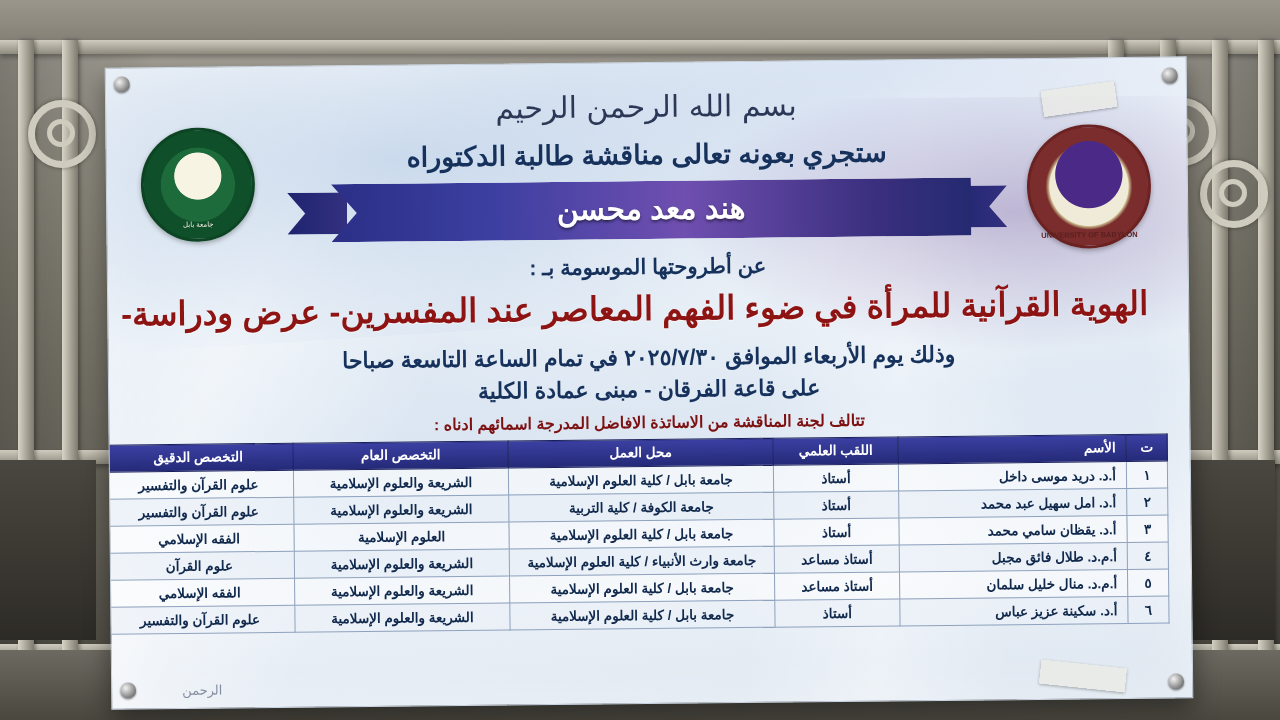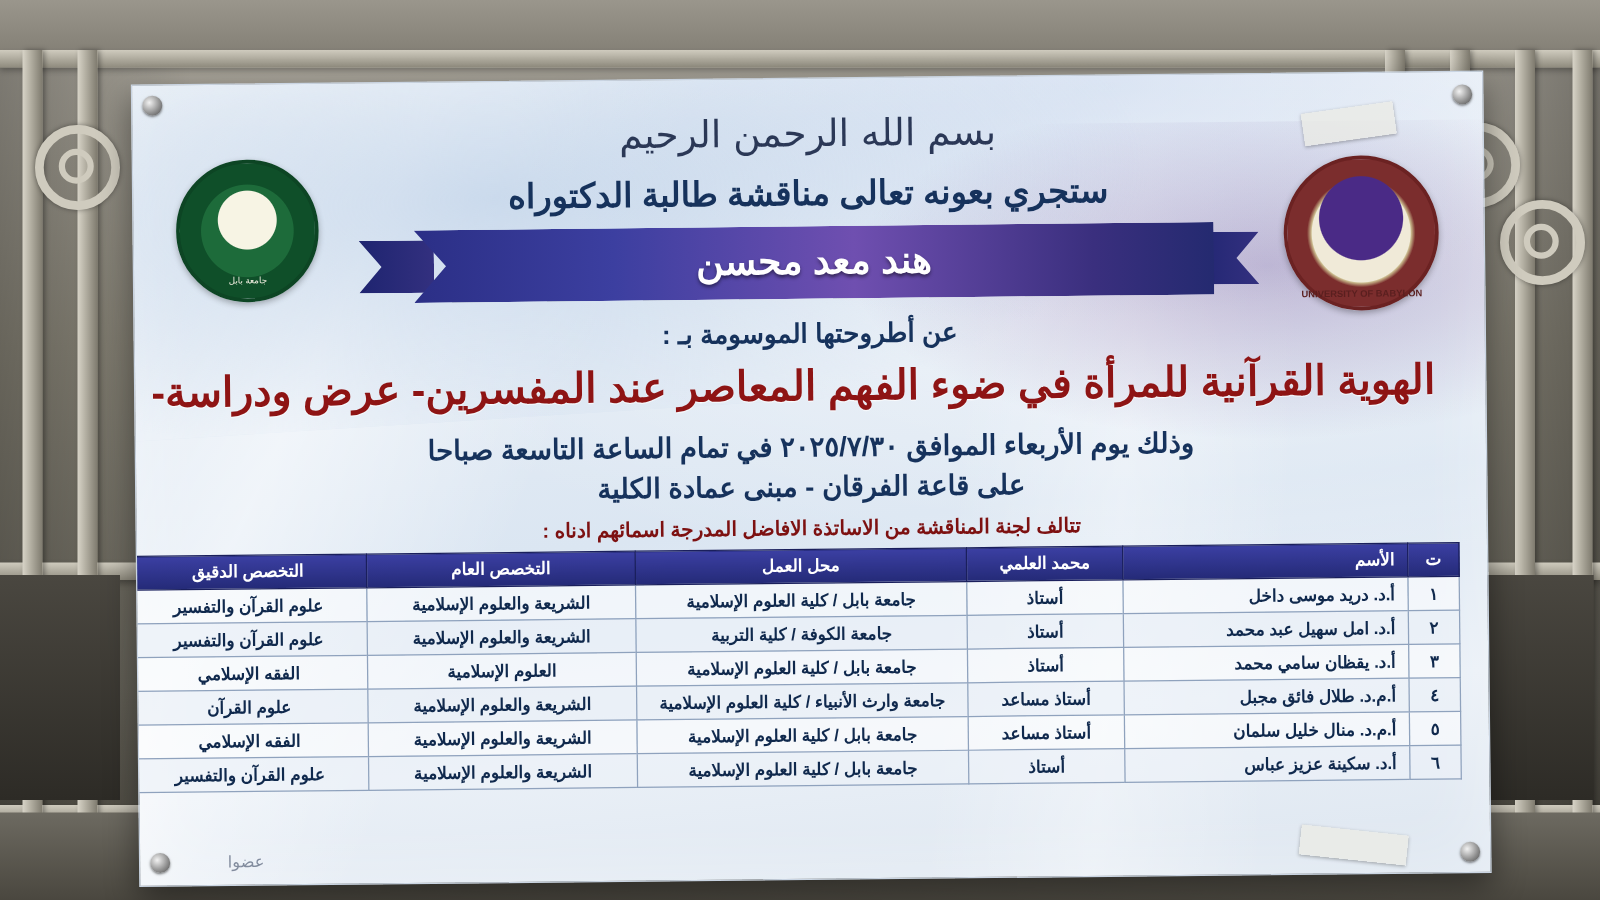--- a/index.html
+++ b/index.html
@@ -270,21 +270,21 @@
       <div class="line3">وذلك يوم الأربعاء الموافق ٢٠٢٥/٧/٣٠ في تمام الساعة التاسعة صباحا</div>
       <div class="line4">على قاعة الفرقان - مبنى عمادة الكلية</div>
       <div class="line5">تتالف لجنة المناقشة من الاساتذة الافاضل المدرجة اسمائهم ادناه :</div>
 
       <div class="tbl-wrap">
         <table>
           <thead>
             <tr>
               <th class="c-idx">ت</th>
               <th class="c-name">الأسم</th>
-              <th class="c-rank">محمد العلمي</th>
+              <th class="c-rank">اللقب العلمي</th>
               <th class="c-place">محل العمل</th>
               <th class="c-gen">التخصص العام</th>
               <th class="c-spec">التخصص الدقيق</th>
 
             </tr>
           </thead>
           <tbody>
             <tr>
               <td class="c-idx">١</td>
               <td class="c-name">أ.د. دريد موسى داخل</td>
@@ -336,20 +336,20 @@
               <td class="c-rank">أستاذ</td>
               <td class="c-place">جامعة بابل / كلية العلوم الإسلامية</td>
               <td class="c-gen">الشريعة والعلوم الإسلامية</td>
               <td class="c-spec">علوم القرآن والتفسير</td>
               <td class="c-role">عضوا ومشرفاً</td>
             </tr>
           </tbody>
         </table>
       </div>
 
-      <div class="sig">عضوا</div>
+      <div class="sig">الرحمن</div>
     </div>
   </div>
 
   <div class="tape" style="left:1042px;top:86px;width:74px;height:26px;transform:rotate(-8deg);"></div>
   <div class="tape" style="left:1040px;top:664px;width:86px;height:24px;transform:rotate(6deg);"></div>
 
 </div>
 
 </body></html>

